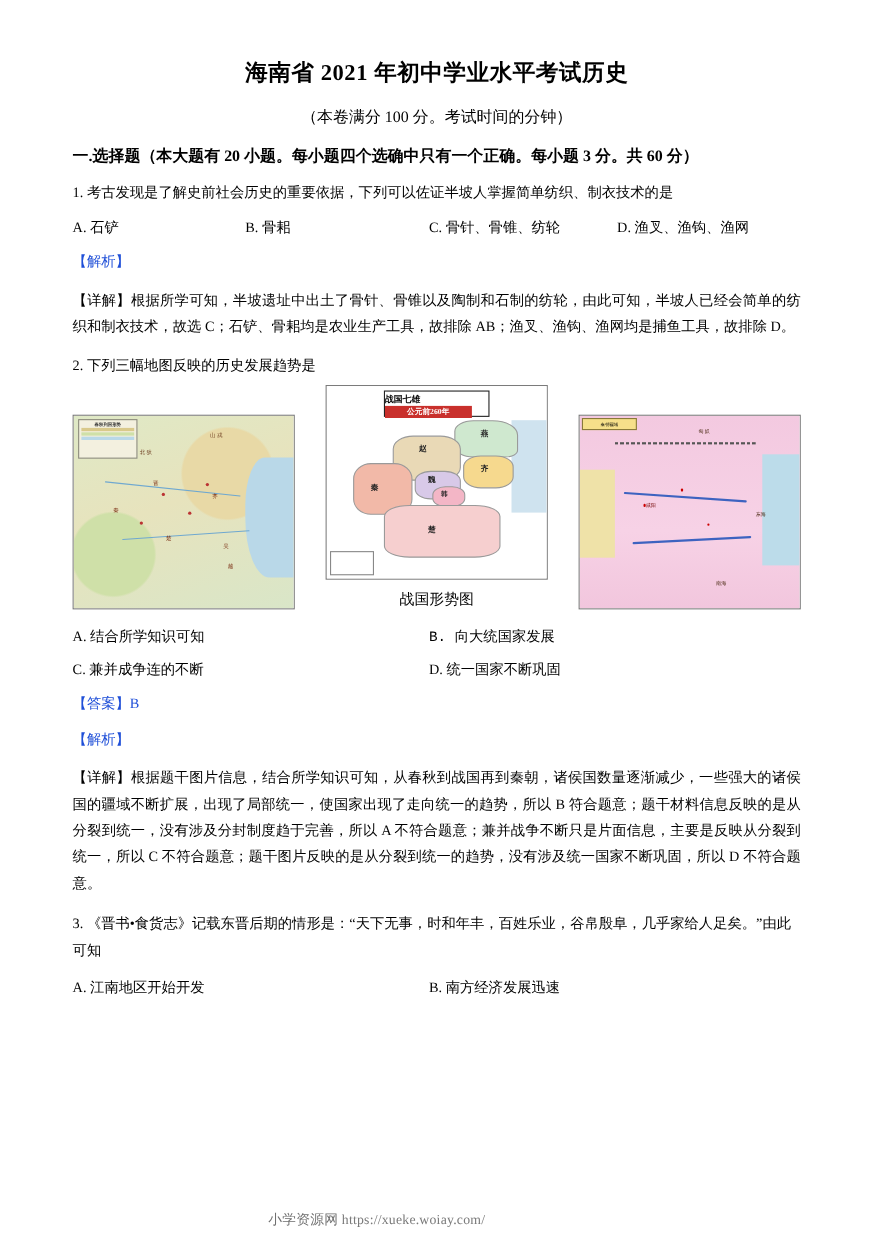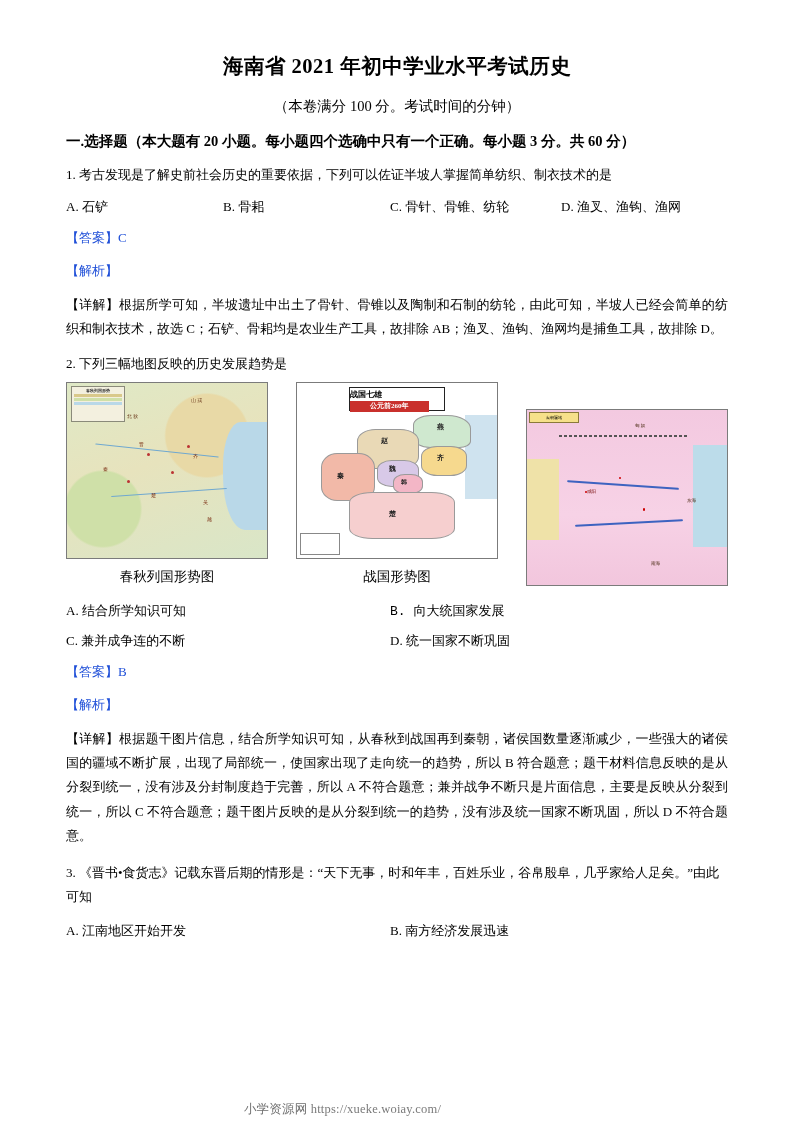--- a/index.html
+++ b/index.html
@@ -185,21 +185,20 @@
     <div class="doc-subtitle">（本卷满分 100 分。考试时间的分钟）</div>
     <div class="section-head">一.选择题（本大题有 20 小题。每小题四个选确中只有一个正确。每小题 3 分。共 60 分）</div>
 
     <div class="q-line">1. 考古发现是了解史前社会历史的重要依据，下列可以佐证半坡人掌握简单纺织、制衣技术的是</div>
     <div class="opt-row">
       <span class="opt" style="left:0px;">A. 石铲</span>
       <span class="opt" style="left:157px;">B. 骨耜</span>
       <span class="opt" style="left:324px;">C. 骨针、骨锥、纺轮</span>
       <span class="opt" style="left:495px;">D. 渔叉、渔钩、渔网</span>
     </div>
-    <div class="ans-label">【答案】C</div>
     <div class="ans-label">【解析】</div>
     <div class="detail">【详解】根据所学可知，半坡遗址中出土了骨针、骨锥以及陶制和石制的纺轮，由此可知，半坡人已经会简单的纺织和制衣技术，故选 C；石铲、骨耜均是农业生产工具，故排除 AB；渔叉、渔钩、渔网均是捕鱼工具，故排除 D。</div>
 
     <div class="q-line" style="margin-bottom:8px;">2. 下列三幅地图反映的历史发展趋势是</div>
 
     <div class="figrow">
 
       <div class="fig">
         <div class="frame">
           <div class="m1">
@@ -219,21 +218,20 @@
             <div class="lbl" style="left:18%;top:47%;color:#7a2d12;">秦</div>
             <div class="lbl" style="left:42%;top:62%;color:#7a2d12;">楚</div>
             <div class="lbl" style="left:68%;top:66%;color:#7a2d12;">吴</div>
             <div class="lbl" style="left:70%;top:76%;color:#7a2d12;">越</div>
             <div class="dot" style="left:40%;top:40%;"></div>
             <div class="dot" style="left:52%;top:50%;"></div>
             <div class="dot" style="left:30%;top:55%;"></div>
             <div class="dot" style="left:60%;top:35%;"></div>
           </div>
         </div>
-        <div class="cap">春秋列国形势图</div>
       </div>
 
       <div class="fig">
         <div class="frame">
           <div class="m2">
             <div class="titlebox">
               <span>战国七雄</span><br>
               <span class="sub">公元前260年</span>
             </div>
             <div class="sea"></div>

